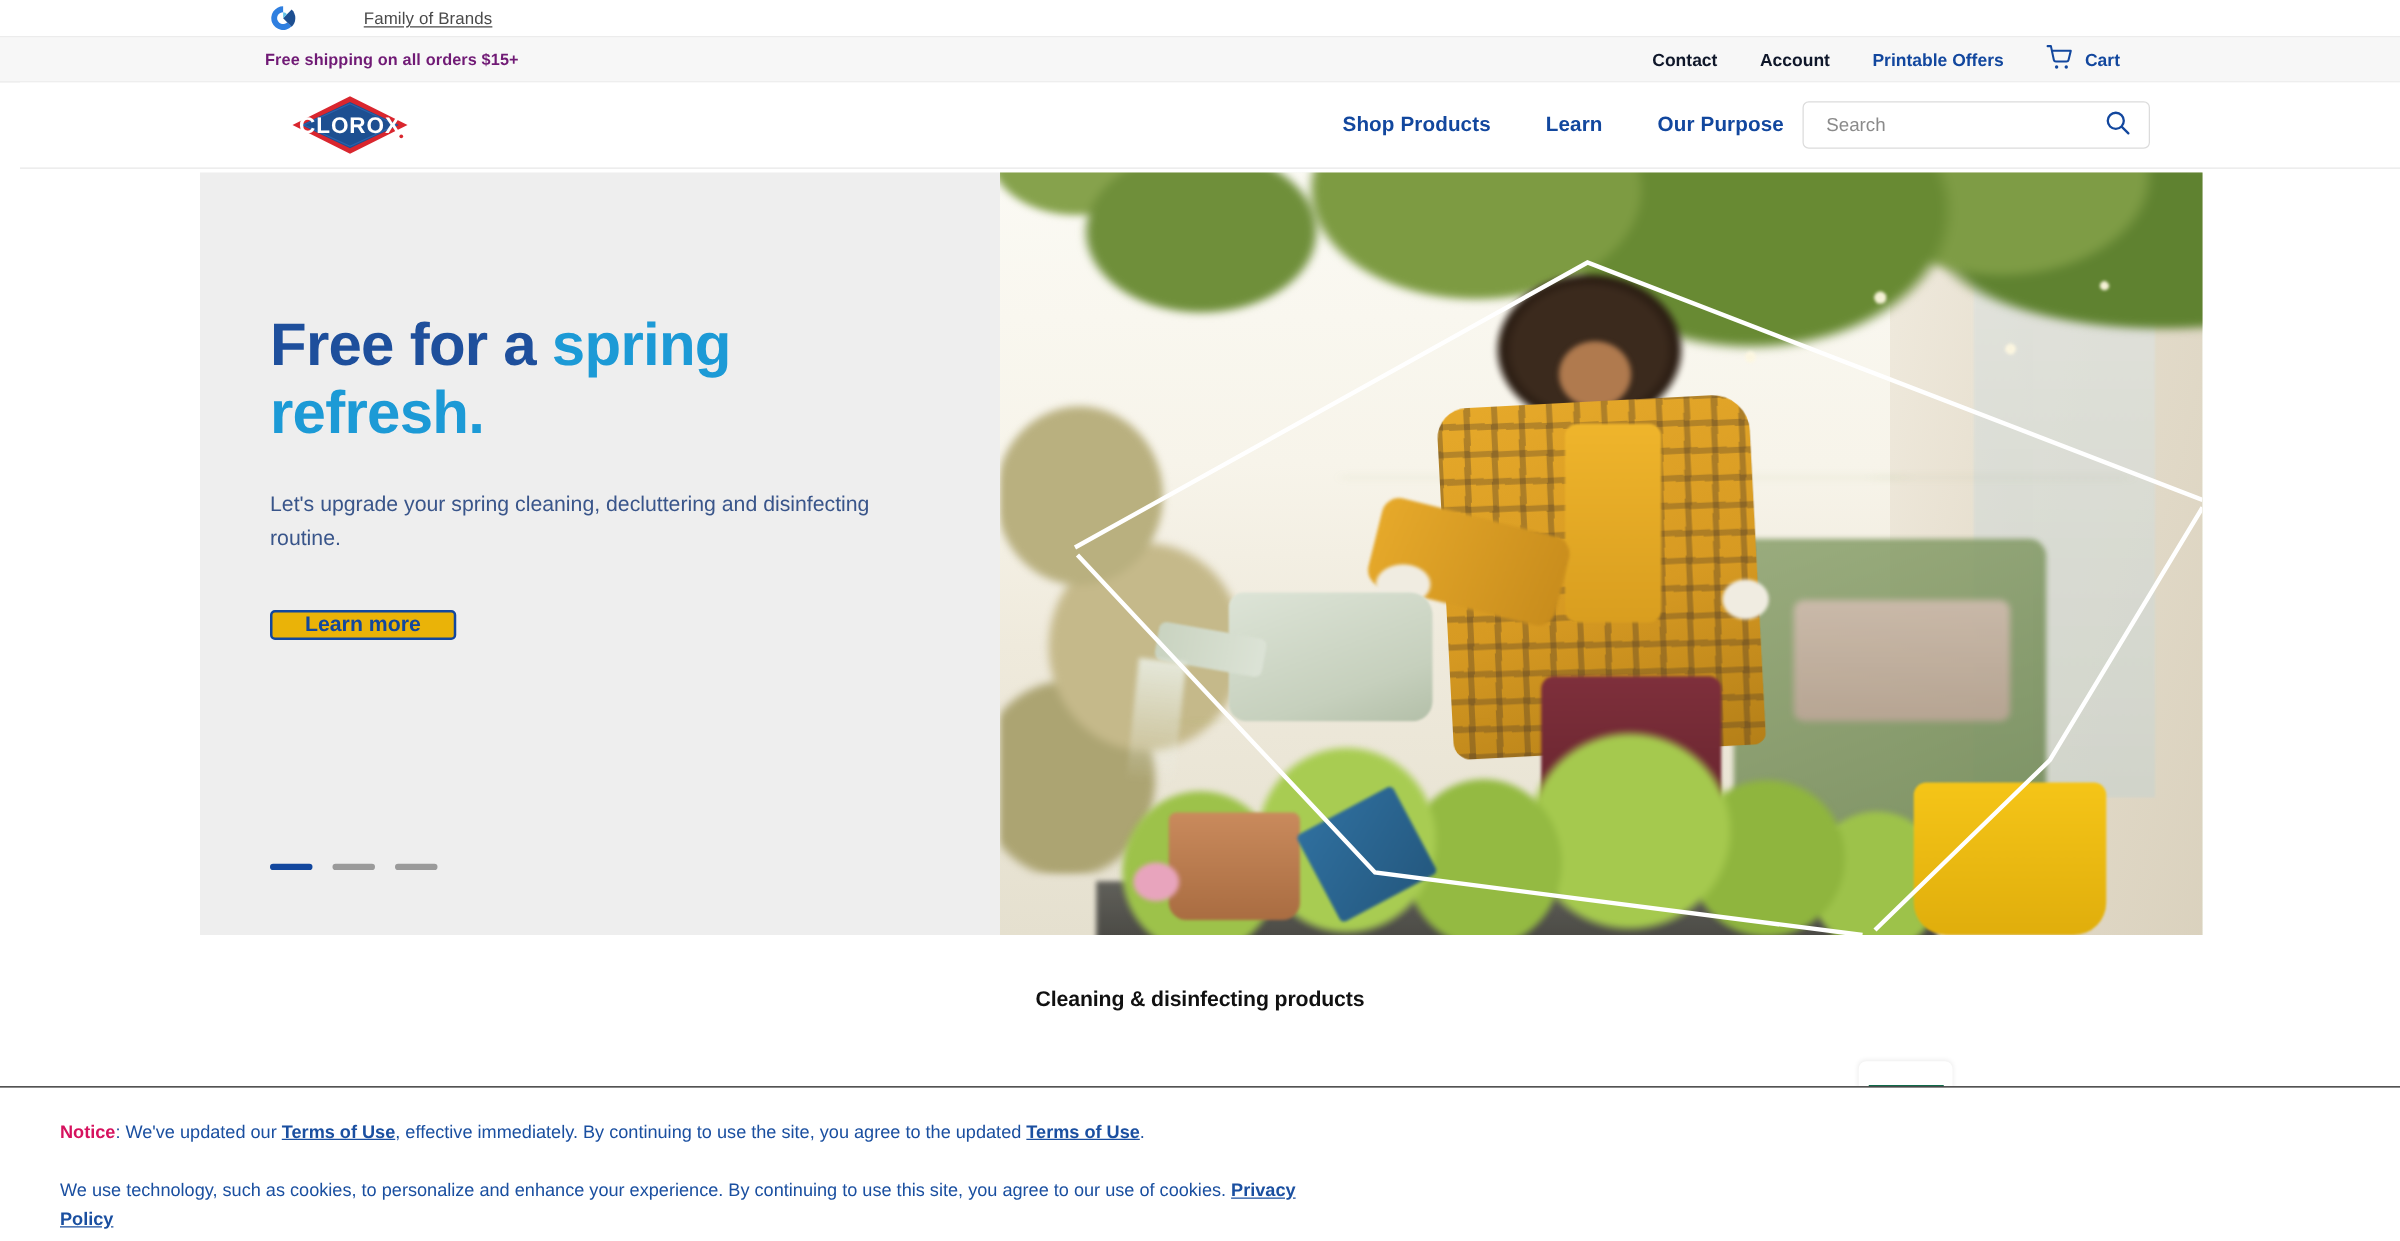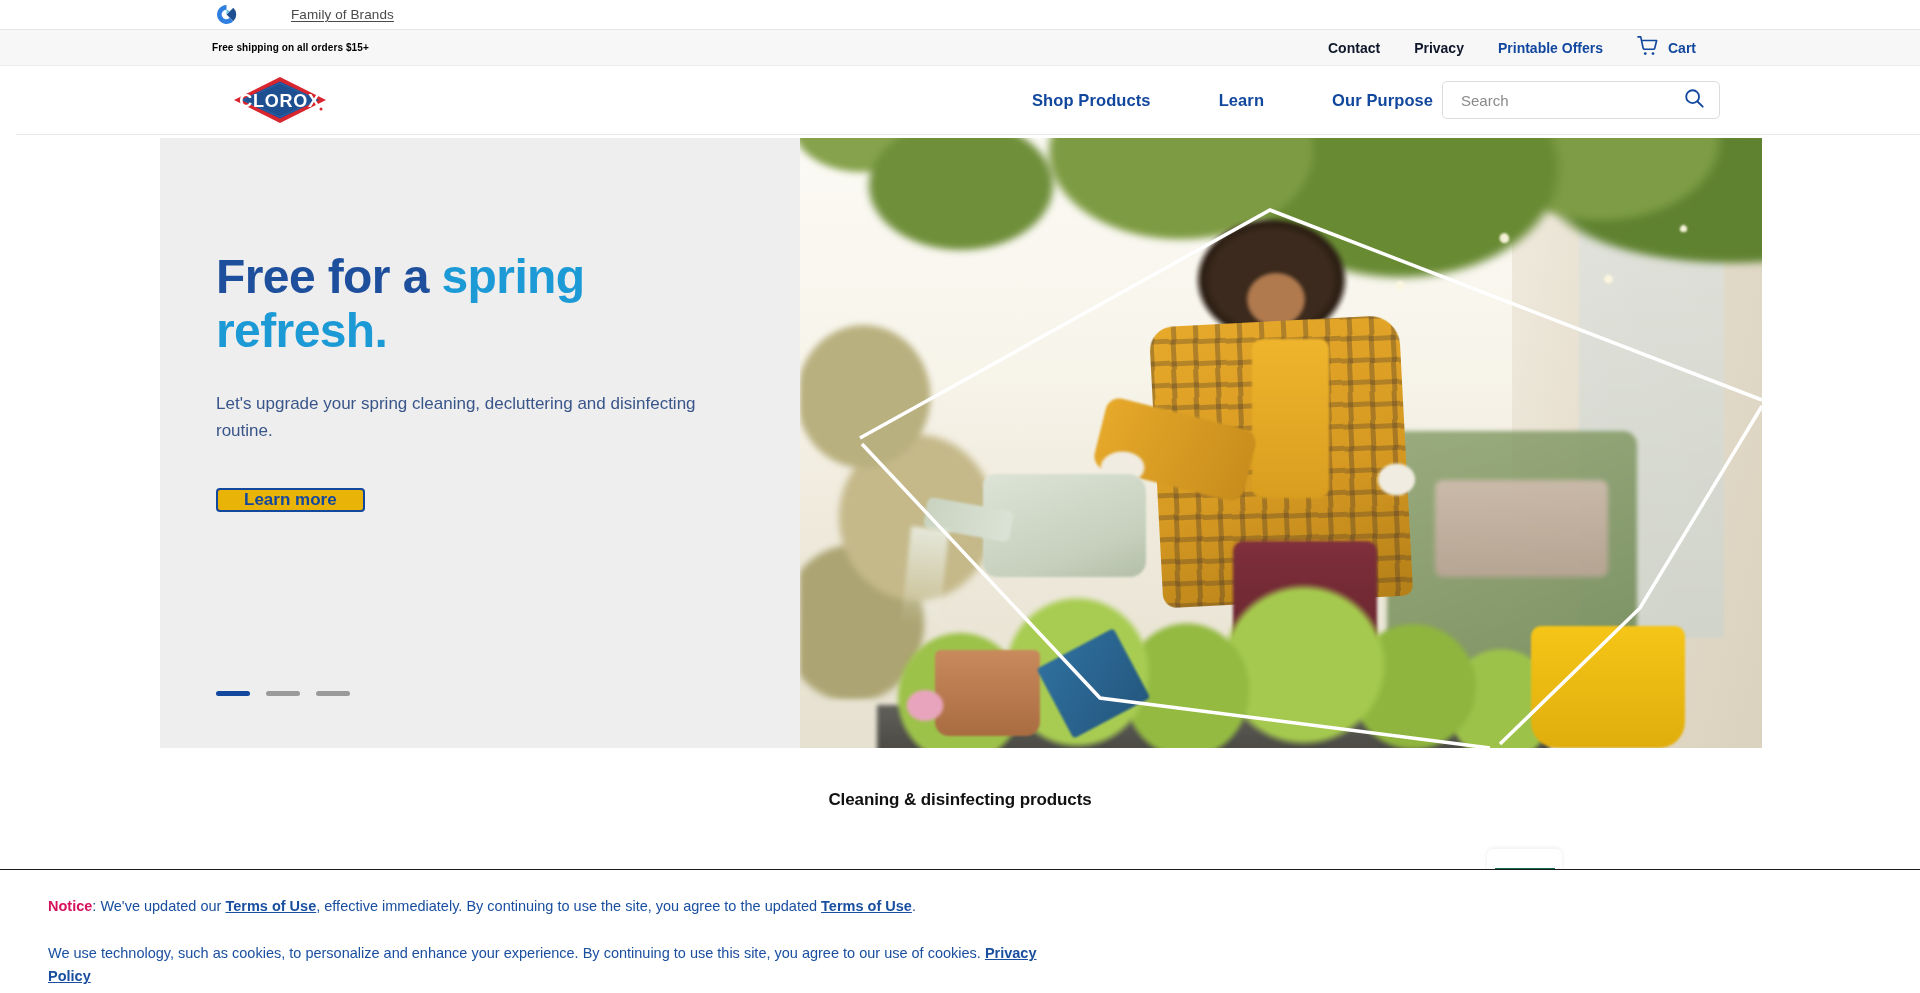--- a/index.html
+++ b/index.html
@@ -32,43 +32,43 @@
 
   
   .utilbar {
     height: 36px; background: #f7f7f7;
     display: flex; align-items: center;
     padding: 0 224px 0 212px;
     font-size: 13.5px;
     border-bottom: 1px solid #ececec;
   }
   .ship-msg {
-    color: #000000; font-weight: 700; font-size: 10px; letter-spacing: .1px;
+    color: #701a75; font-weight: 700; font-size: 13px; letter-spacing: .1px;
   }
   .util-right { margin-left: auto; display: flex; align-items: center; gap: 34px; }
   .util-link { color: #0f172a; font-size: 14px; text-decoration: none; font-weight: bold; }
   .util-link.strong { color: #12479e; font-weight: 700; }
   .cart-wrap { display: flex; align-items: center; gap: 9px; color:#12479e; }
   .cart-label { font-weight: 700; font-size: 14px; color:#12479e; }
 
   
   .mainhead {
     height: 69px; background: #fff;
     display: flex; align-items: center;
     padding: 0 224px 0 216px;
     border-bottom: 1px solid #e8e8e8;
     position: relative;
     margin-left: 16px;
   }
   .logo {
     width: 96px; height: 50px; position: relative; flex: none;
   }
   .nav {
-    position: absolute; left: 1016px; top: 50%; transform: translateY(-50%);
-    display: flex; gap: 68px;
+    position: absolute; left: 1058px; top: 50%; transform: translateY(-50%);
+    display: flex; gap: 44px;
   }
   .nav a {
     color: #12479e; font-weight: 700; font-size: 16.5px;
     text-decoration: none; letter-spacing: .1px;
   }
   .search {
     position: absolute; right: 200px; top: 50%; transform: translateY(-50%);
     width: 278px; height: 38px;
     border: 1px solid #dcdcdc; border-radius: 5px;
     background: #fff; display: flex; align-items: center;
@@ -324,21 +324,21 @@
         <path d="M26 14a9 9 0 0 0-6-3v9z" fill="#63c2e8"></path>
       </svg>
     </span>
     <a class="brandbar-link" href="#">Family of Brands</a>
   </div>
 
   <div class="utilbar">
     <span class="ship-msg">Free shipping on all orders $15+</span>
     <div class="util-right">
       <a class="util-link" href="#">Contact</a>
-      <a class="util-link" href="#">Privacy</a>
+      <a class="util-link" href="#">Account</a>
       <a class="util-link strong" href="#">Printable Offers</a>
       <a class="cart-wrap" href="#" style="text-decoration:none">
         <span>
           <svg width="22" height="20" viewBox="0 0 24 22" fill="none" stroke="#12479e" stroke-width="1.8" stroke-linecap="round" stroke-linejoin="round">
             <path d="M1 1h3l2.6 12.2a1.8 1.8 0 0 0 1.8 1.4h9.3a1.8 1.8 0 0 0 1.8-1.4L21.5 5H5"></path>
             <circle cx="9" cy="19.3" r="1.5" fill="#12479e" stroke="none"></circle>
             <circle cx="17.5" cy="19.3" r="1.5" fill="#12479e" stroke="none"></circle>
           </svg>
         </span>
         <span class="cart-label">Cart</span>

